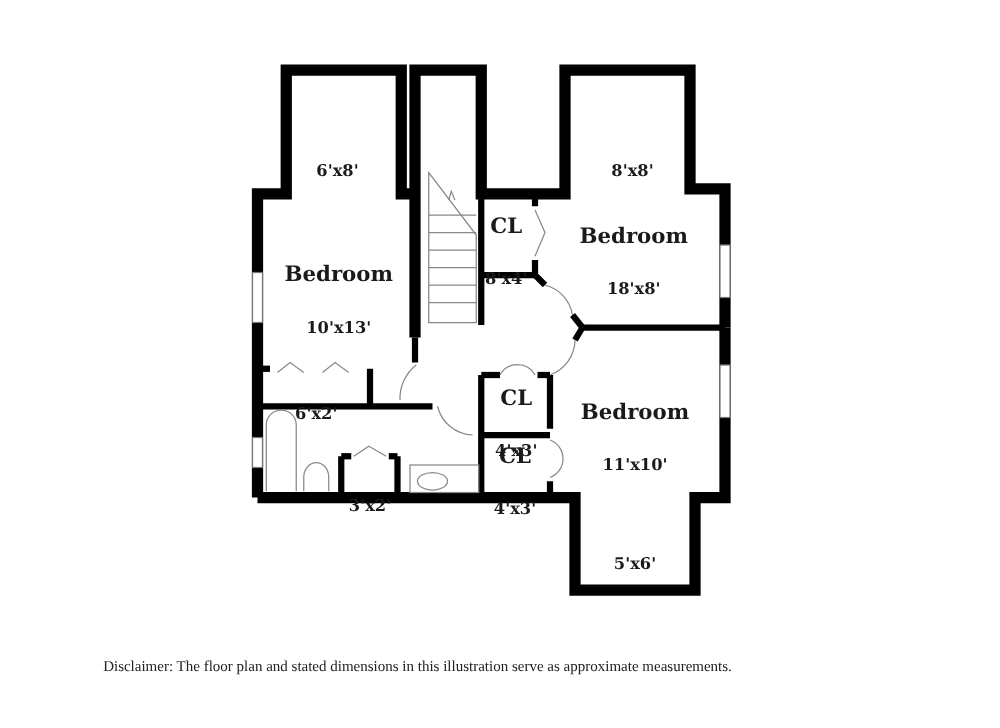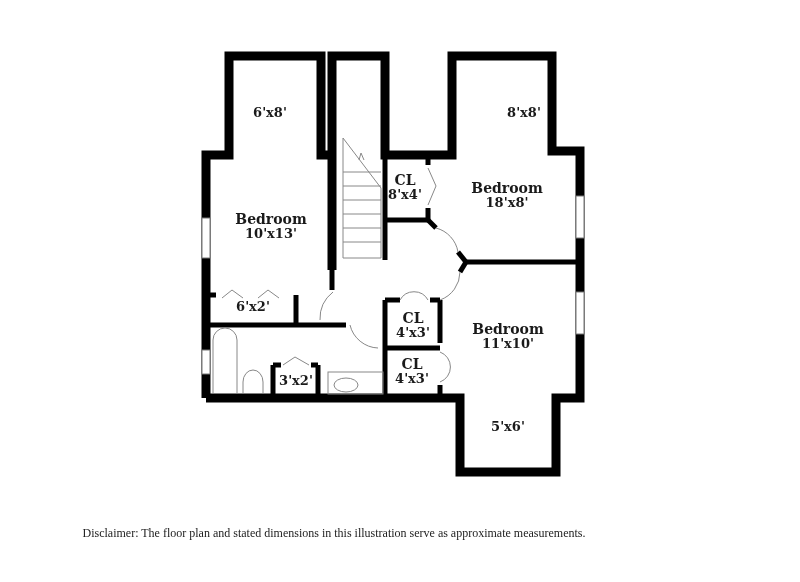--- a/index.html
+++ b/index.html
@@ -1,20 +1,20 @@
 <!DOCTYPE html>
 <html><head>
 <meta charset="utf-8">
 <style>
   html,body{margin:0;padding:0;background:#ffffff;}
   body{width:800px;height:582px;position:relative;overflow:hidden;font-family:"DejaVu Serif","Liberation Serif",serif;}
   #plan{position:absolute;left:0;top:0;width:800px;height:582px;}
   .lbl{position:absolute;text-align:center;font-weight:bold;color:#1a1a1a;font-family:"DejaVu Serif","Liberation Serif",serif;line-height:1.15;white-space:nowrap;transform:translateX(-50%);}
-  .lbl .n{display:block;font-size:14px;}
-  .lbl .d{display:block;font-size:13px;}
+  .lbl .n{display:block;font-size:17px;}
+  .lbl .d{display:block;font-size:13px;margin-top:25px;}
   .disclaimer{position:absolute;left:0;width:668px;top:525px;text-align:center;font-size:12px;line-height:17px;color:#222;font-family:"Liberation Serif","DejaVu Serif",serif;}
 </style>
 </head>
 <body>
 
 <svg id="plan" viewBox="0 0 800 582" xmlns="http://www.w3.org/2000/svg">
   <g fill="none" stroke="#000" stroke-width="9" stroke-linejoin="miter">
 
     <path d="M206 398 L206 155 L229 155 L229 56 L321 56 L321 155 L332 155"></path>
 
@@ -90,21 +90,21 @@
 <div class="lbl" style="left:270px;top:106px;">
     <span class="d">6'x8'</span>
   </div>
 <div class="lbl" style="left:271px;top:211px;">
     <span class="n">Bedroom</span>
     <span class="d">10'x13'</span>
   </div>
 <div class="lbl" style="left:253px;top:300px;">
     <span class="d">6'x2'</span>
   </div>
-<div class="lbl" style="left:524px;top:106px;text-align:right;">
+<div class="lbl" style="left:506px;top:106px;text-align:right;">
     <span class="d">8'x8'</span>
   </div>
 <div class="lbl" style="left:507px;top:180px;">
     <span class="n">Bedroom</span>
     <span class="d">18'x8'</span>
   </div>
 <div class="lbl" style="left:405px;top:172px;">
     <span class="n">CL</span>
     <span class="d">8'x4'</span>
   </div>

